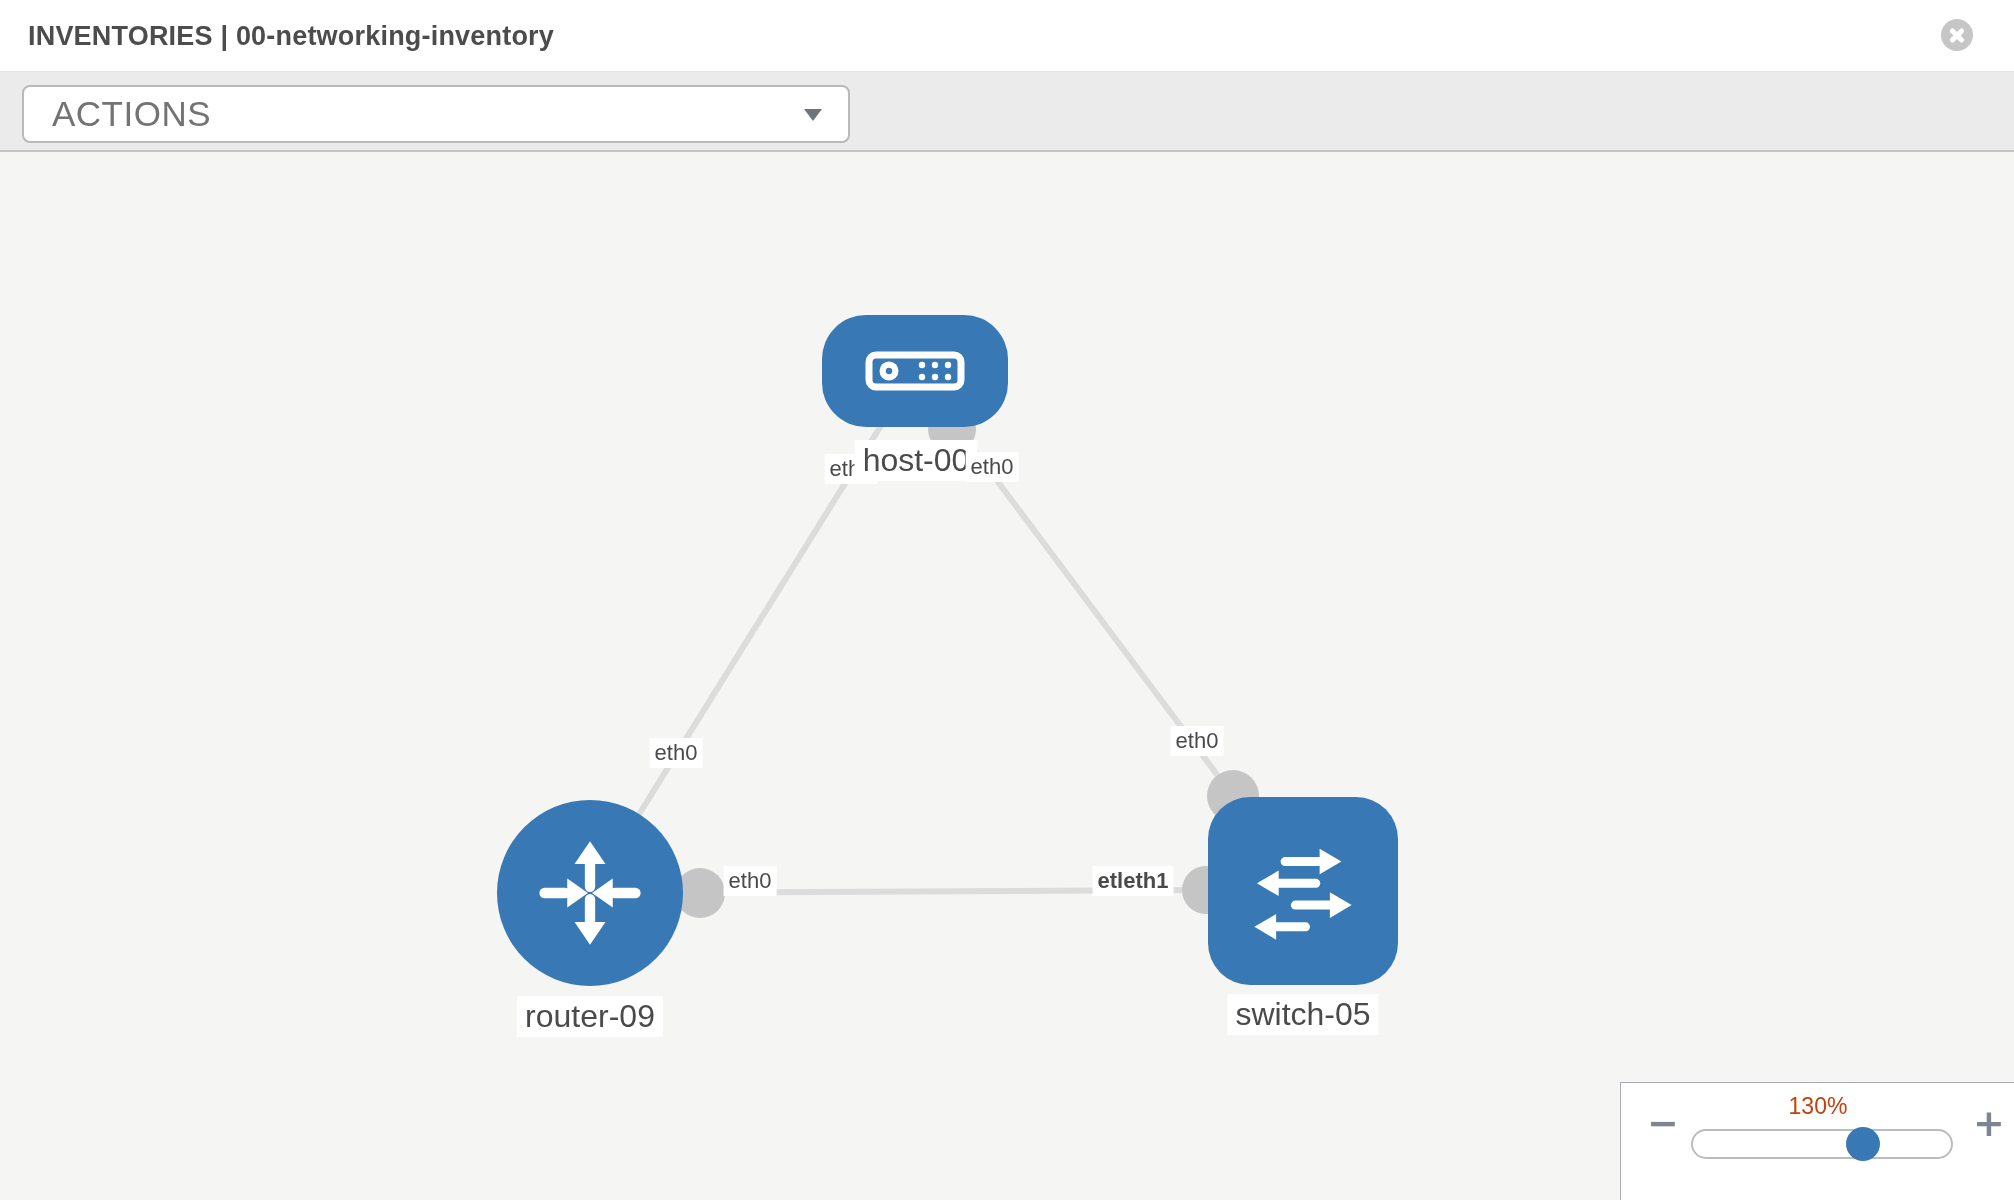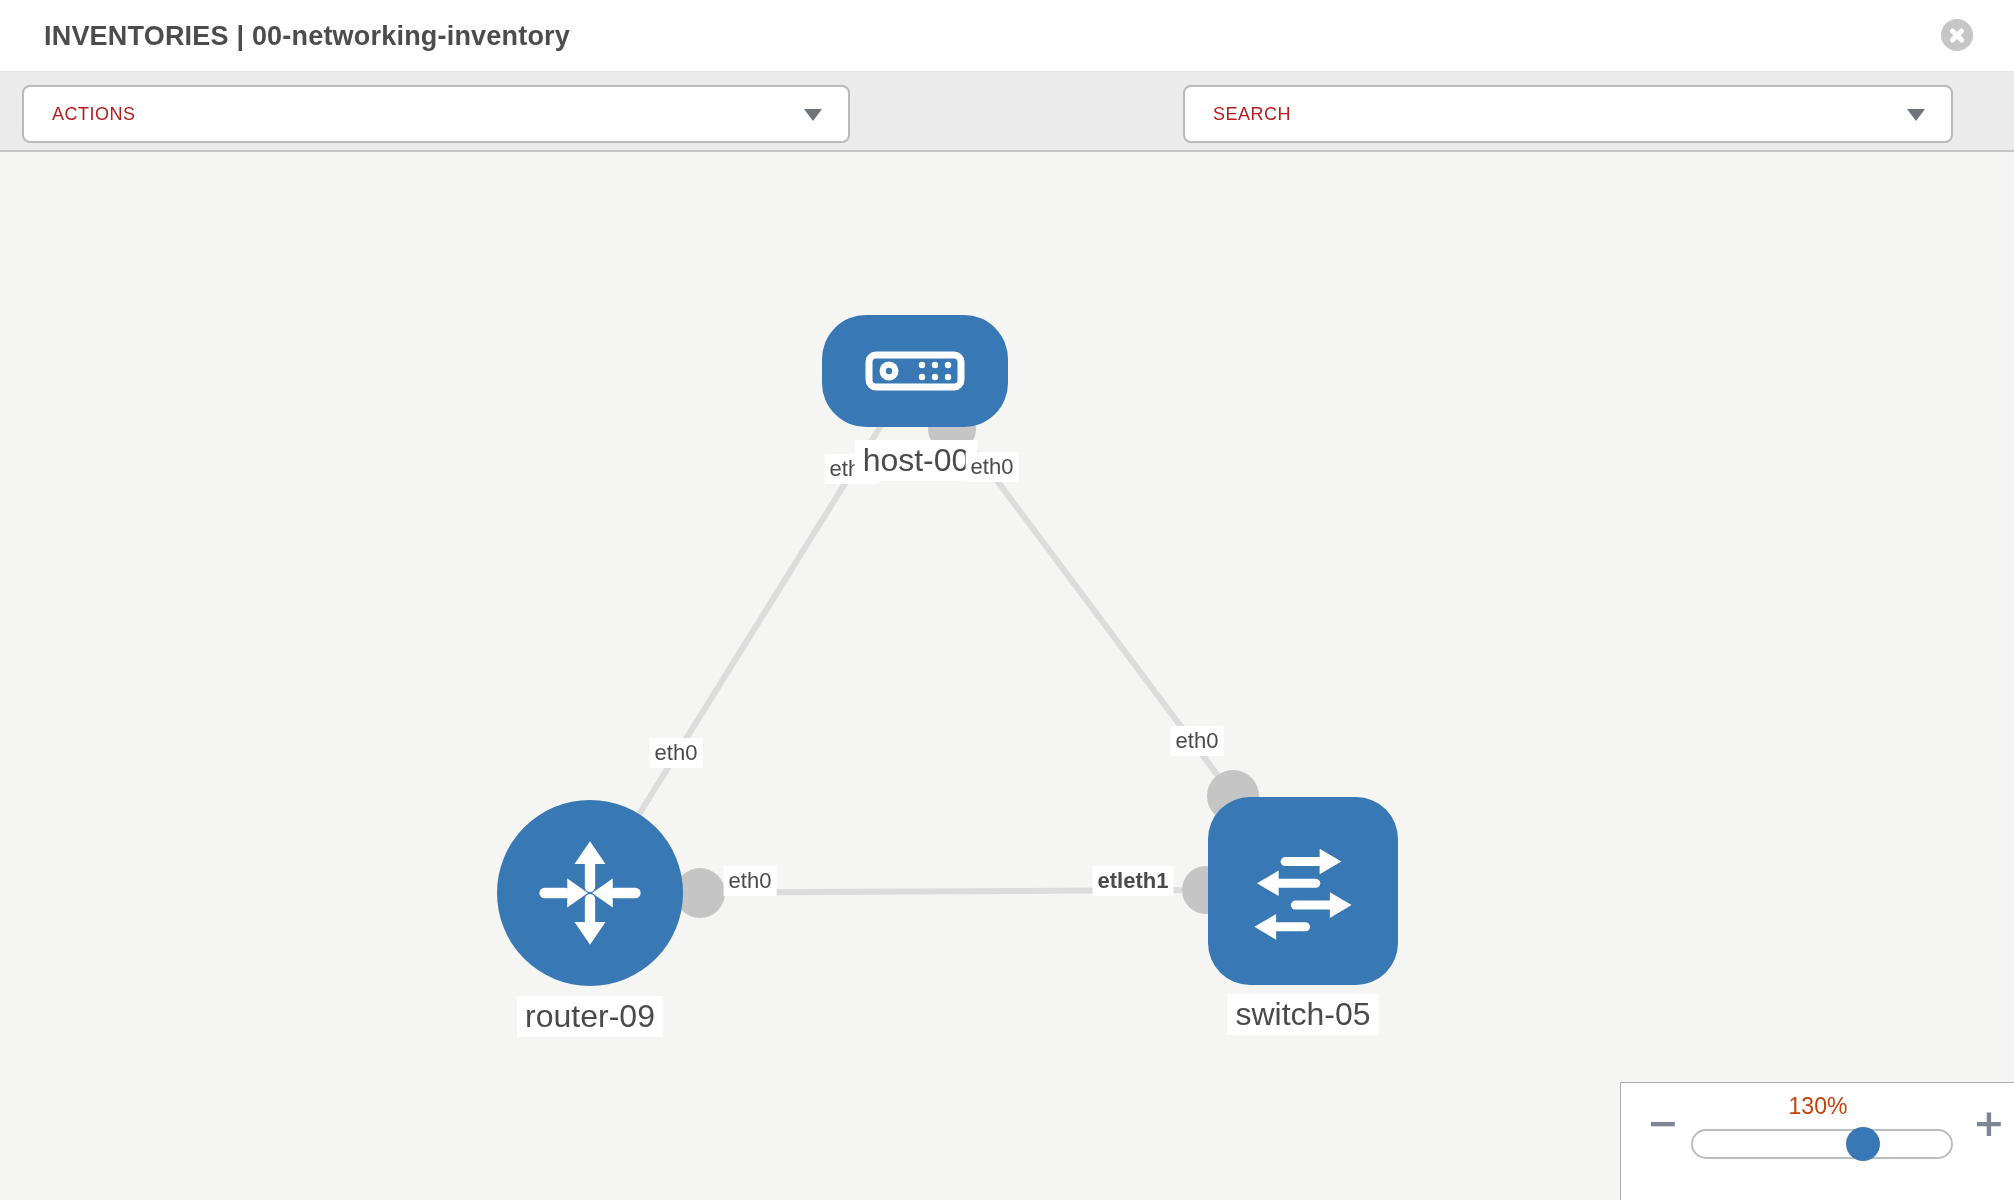--- a/index.html
+++ b/index.html
@@ -2,36 +2,36 @@
 <html><head>
 <meta charset="utf-8">
 <style>
   * { margin:0; padding:0; box-sizing:border-box; }
   html,body { width:2014px; height:1200px; overflow:hidden;
     font-family:"Liberation Sans","DejaVu Sans",sans-serif; background:#ffffff; }
 
   
   .header { position:absolute; left:0; top:0; width:2014px; height:72px;
     background:#ffffff; border-bottom:1px solid #e4e4e4; }
-  .title { position:absolute; left:44px; top:0; height:72px; line-height:72px;
+  .title { position:absolute; left:28px; top:0; height:72px; line-height:72px;
     font-size:27px; font-weight:bold; color:#4c4c4c; letter-spacing:0.2px; }
   .close-btn { position:absolute; left:1941px; top:19px; width:32px; height:32px;
     border-radius:50%; background:#c6c6c6; cursor:pointer; }
   .close-btn::before, .close-btn::after { content:""; position:absolute; left:7px; top:13.5px;
     width:18px; height:5px; border-radius:2.5px; background:#ffffff; }
   .close-btn::before { transform:rotate(45deg); }
   .close-btn::after  { transform:rotate(-45deg); }
 
   
   .toolbar { position:absolute; left:0; top:72px; width:2014px; height:80px;
     background:#ebebeb; border-bottom:2px solid #c6c6c6; }
   .select-box { position:absolute; top:13px; height:58px; background:#ffffff;
     border:2px solid #b9b9b9; border-radius:8px; cursor:pointer; }
   .select-box .sel-label { position:absolute; left:28px; top:0; height:54px;
-    line-height:54px; font-size:18px; color:#b91c1c; letter-spacing:0.5px; }
+    line-height:54px; font-size:35px; color:#737373; letter-spacing:0.5px; }
   .caret { position:absolute; right:26px; top:22px; width:0; height:0;
     border-left:9px solid transparent; border-right:9px solid transparent;
     border-top:12px solid #6f737a; }
   .actions-box { left:22px;  width:828px; }
   .search-box  { left:1183px; width:770px; }
   .tool-icon { position:absolute; top:96px; width:40px; height:40px; cursor:pointer; }
   .wrench { left:1065px; } .key { left:1134px; }
 
   
   .canvas { position:absolute; left:0; top:152px; width:2014px; height:1048px;
@@ -79,24 +79,20 @@
   <svg class="tool-icon wrench" viewBox="0 0 24 24">
     <path fill="#7e848d" d="M21.9 7.4c-.4 1.1-1.1 2-2 2.7-1.3.9-2.9 1.2-4.3.8l-8.1 8.1c-.9.9-2.3.9-3.2 0-.9-.9-.9-2.3 0-3.2l8.1-8.1c-.4-1.4-.1-3 .8-4.3.7-.9 1.6-1.6 2.7-2 .4-.1.8.3.6.7l-1.3 2.8.7 2.7 2.7.7 2.8-1.3c.4-.2.8.2.5.4z"></path>
     <circle cx="5.3" cy="18.7" r="0.9" fill="#ebebeb"></circle>
   </svg>
 
   <svg class="tool-icon key" viewBox="0 0 24 24">
     <circle cx="7.6" cy="7.6" r="4.6" fill="none" stroke="#7e848d" stroke-width="2.9"></circle>
     <path d="M11.2 11.2 L20.3 20.3 M19.9 19.9 L22 17.8 M15.6 15.6 L17.5 13.7" stroke="#7e848d" stroke-width="2.9" fill="none" stroke-linecap="round"></path>
   </svg>
 
-  <div class="select-box search-box">
-    <span class="sel-label">SEARCH</span>
-    <span class="caret"></span>
-  </div>
 </div>
 
 <div class="canvas">
 
   <svg class="edges" width="2014" height="1048" viewBox="0 0 2014 1048">
     <g stroke="#dcdcdc" stroke-width="6">
       <line x1="915" y1="219" x2="590" y2="741"></line>
       <line x1="915" y1="219" x2="1233" y2="644"></line>
       <line x1="590" y1="741" x2="1206" y2="738"></line>
     </g>

